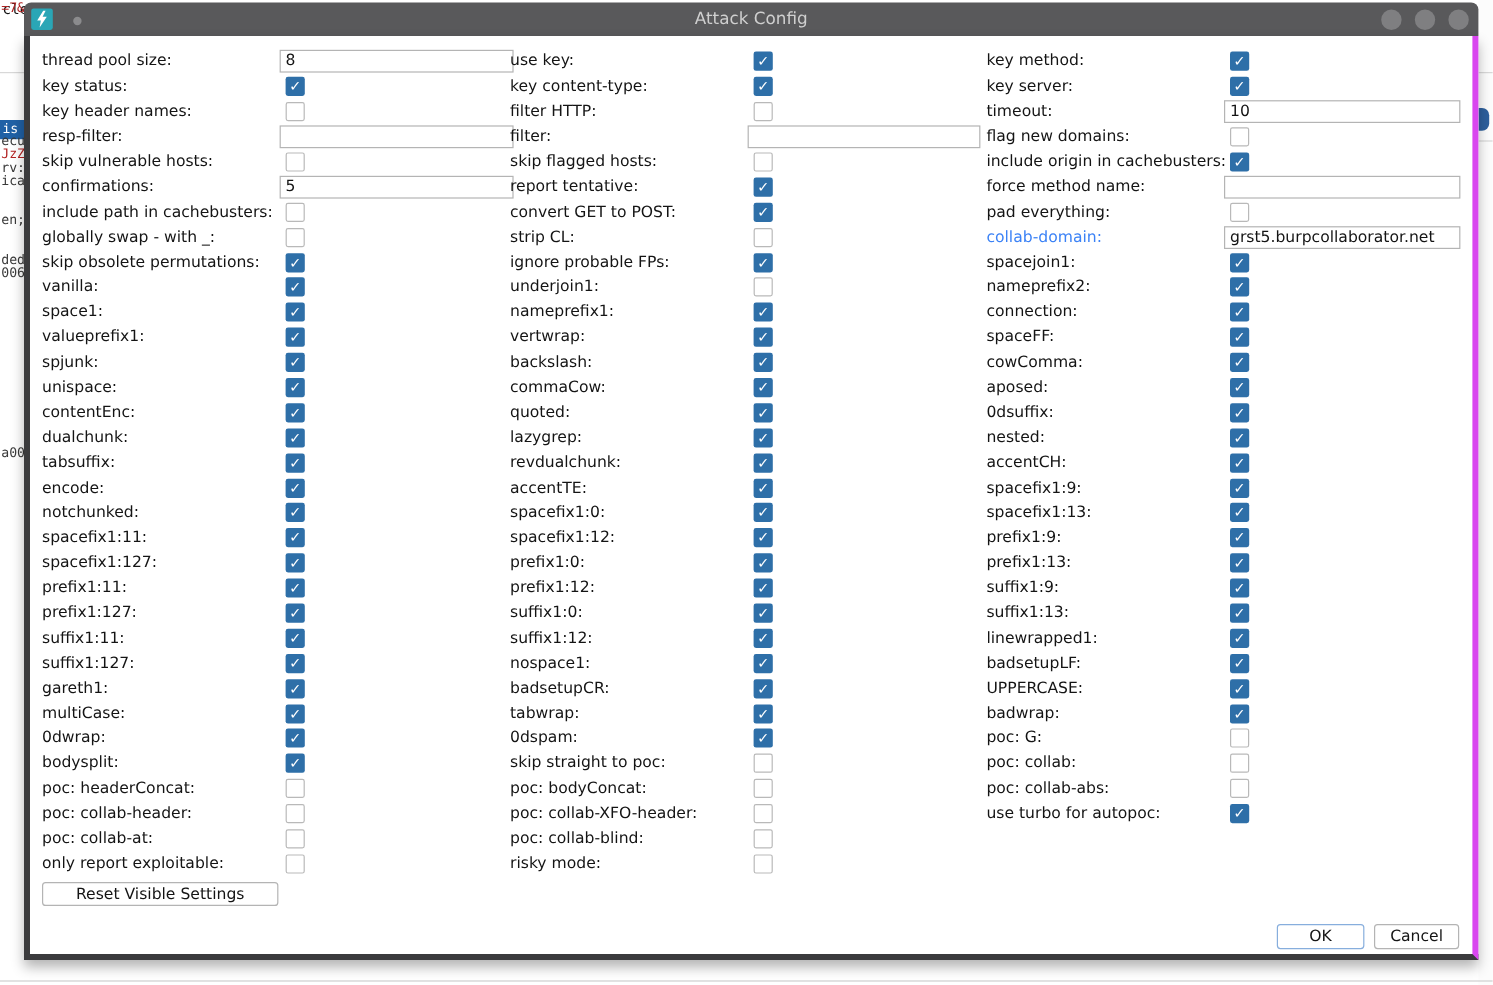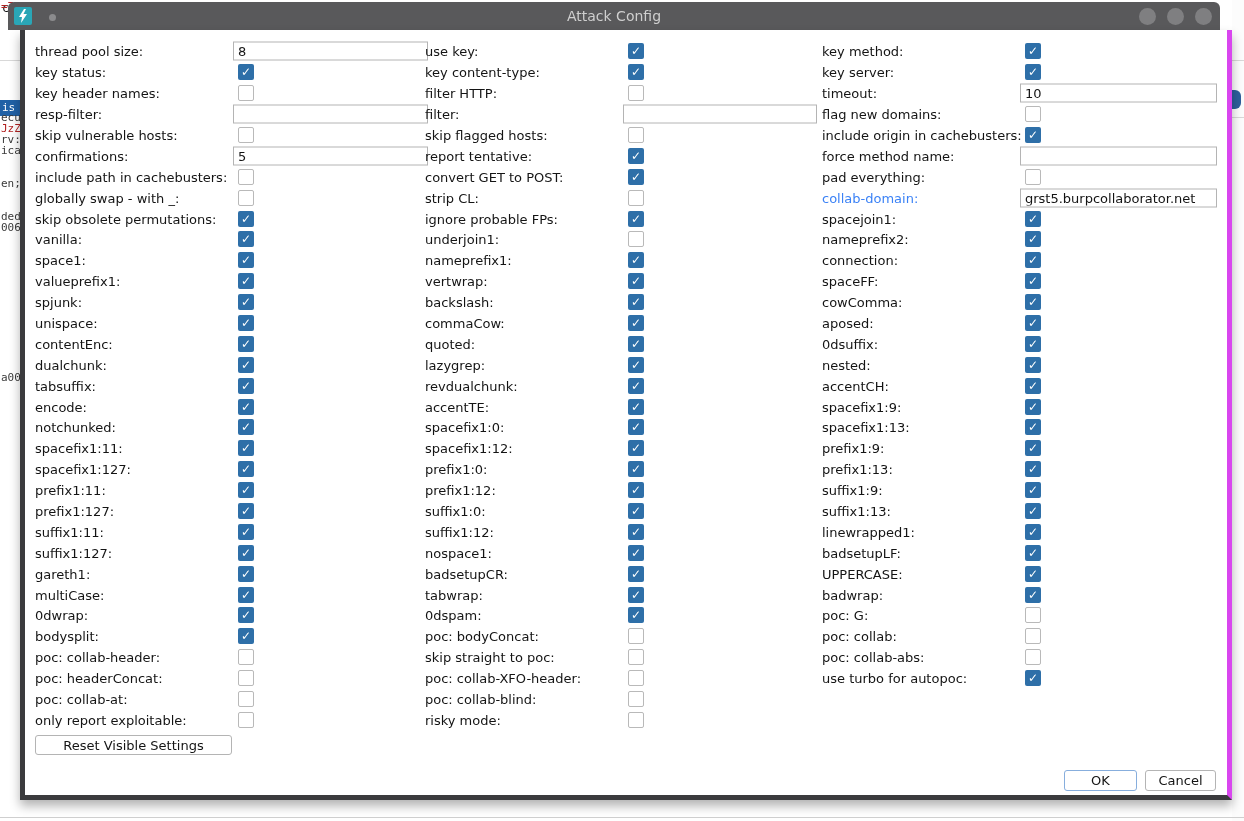--- a/index.html
+++ b/index.html
@@ -26,21 +26,21 @@
   .bg-left .bg-frag:nth-of-type(9) { top:221px; }
   .bg-left .bg-frag:nth-of-type(10){ top:371px; }
   .bg-right { position:absolute; right:0; top:0; width:12px; height:821px; background:#fcfcfc; }
   .bg-right .line1 { position:absolute; left:0; top:60px; width:12px; height:1px; background:#d8d8d8; }
   .bg-right .line2 { position:absolute; left:0; top:117px; width:12px; height:1px; background:#d8d8d8; }
   .bg-right .btn-frag { position:absolute; left:0; top:90px; width:9px; height:19px;
                         background:#2d5f9c; border-radius:0 6px 6px 0; }
   .bg-bottom-line { position:absolute; left:0; top:817px; width:1244px; height:1px; background:#cfcfcf; }
 
   
-  .titlebar { position:absolute; left:8px; top:2px; width:1212px; height:28px;
+  .titlebar { position:absolute; left:20px; top:2px; width:1212px; height:28px;
               background:#59595b; border-radius:6px 6px 0 0; }
   .app-icon { position:absolute; left:6px; top:5px; width:18px; height:18px;
               background:#2aa6b6; border-radius:2px; }
   .app-icon svg { display:block; }
   .title-dot { position:absolute; left:41px; top:12px; width:7px; height:7px;
                border-radius:50%; background:#8b8b8d; }
   .title { position:absolute; left:0; right:0; top:0; height:28px; line-height:28px;
            text-align:center; color:#cfcfcf; font-size:14px; }
   .win-controls { position:absolute; right:8px; top:6px; display:flex; gap:11px; }
   .win-circle { width:17px; height:17px; border-radius:50%; background:#7f7f81; }
@@ -234,25 +234,25 @@
         </div>
         <div class="row">
           <span class="lbl">0dwrap:</span>
           <span class="cb on">✓</span>
         </div>
         <div class="row">
           <span class="lbl">bodysplit:</span>
           <span class="cb on">✓</span>
         </div>
         <div class="row">
+          <span class="lbl">poc: headerConcat:</span>
+          <span class="cb off"></span>
+        </div>
+        <div class="row">
           <span class="lbl">poc: collab-header:</span>
-          <span class="cb off"></span>
-        </div>
-        <div class="row">
-          <span class="lbl">poc: headerConcat:</span>
           <span class="cb off"></span>
         </div>
         <div class="row">
           <span class="lbl">poc: collab-at:</span>
           <span class="cb off"></span>
         </div>
         <div class="row">
           <span class="lbl">only report exploitable:</span>
           <span class="cb off"></span>
         </div>
@@ -364,25 +364,25 @@
         </div>
         <div class="row">
           <span class="lbl">tabwrap:</span>
           <span class="cb on">✓</span>
         </div>
         <div class="row">
           <span class="lbl">0dspam:</span>
           <span class="cb on">✓</span>
         </div>
         <div class="row">
+          <span class="lbl">skip straight to poc:</span>
+          <span class="cb off"></span>
+        </div>
+        <div class="row">
           <span class="lbl">poc: bodyConcat:</span>
-          <span class="cb off"></span>
-        </div>
-        <div class="row">
-          <span class="lbl">skip straight to poc:</span>
           <span class="cb off"></span>
         </div>
         <div class="row">
           <span class="lbl">poc: collab-XFO-header:</span>
           <span class="cb off"></span>
         </div>
         <div class="row">
           <span class="lbl">poc: collab-blind:</span>
           <span class="cb off"></span>
         </div>

